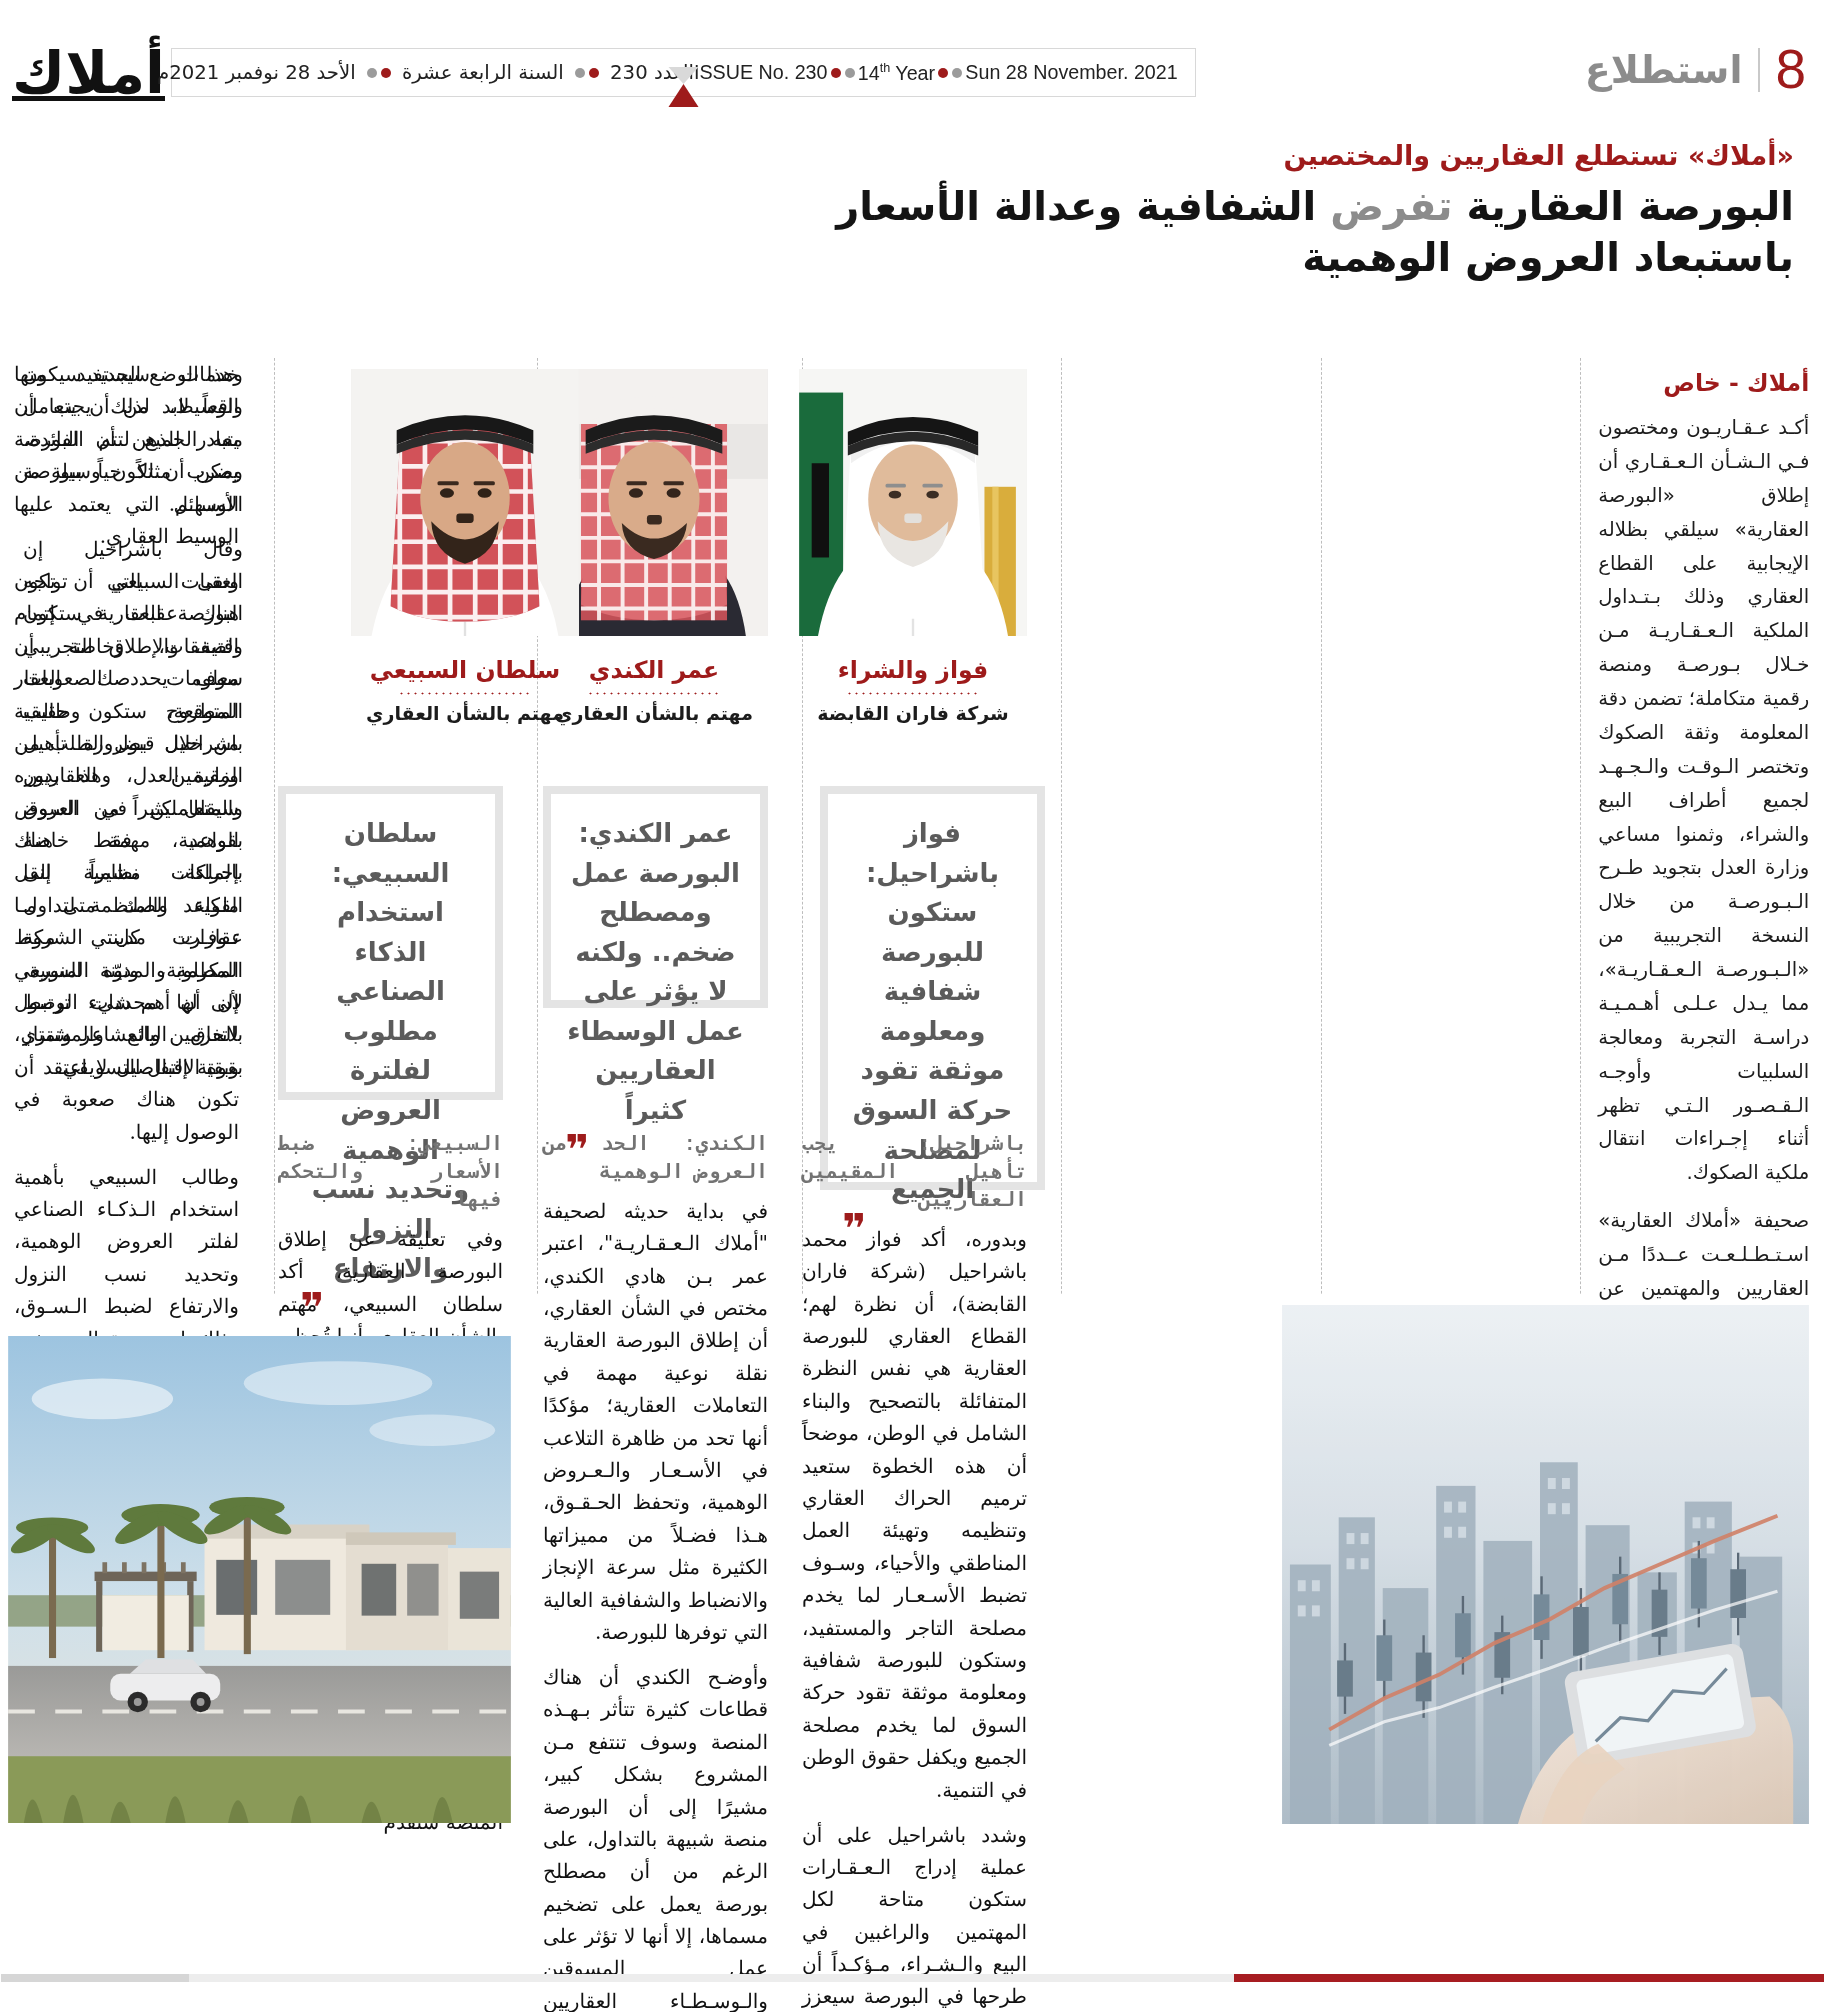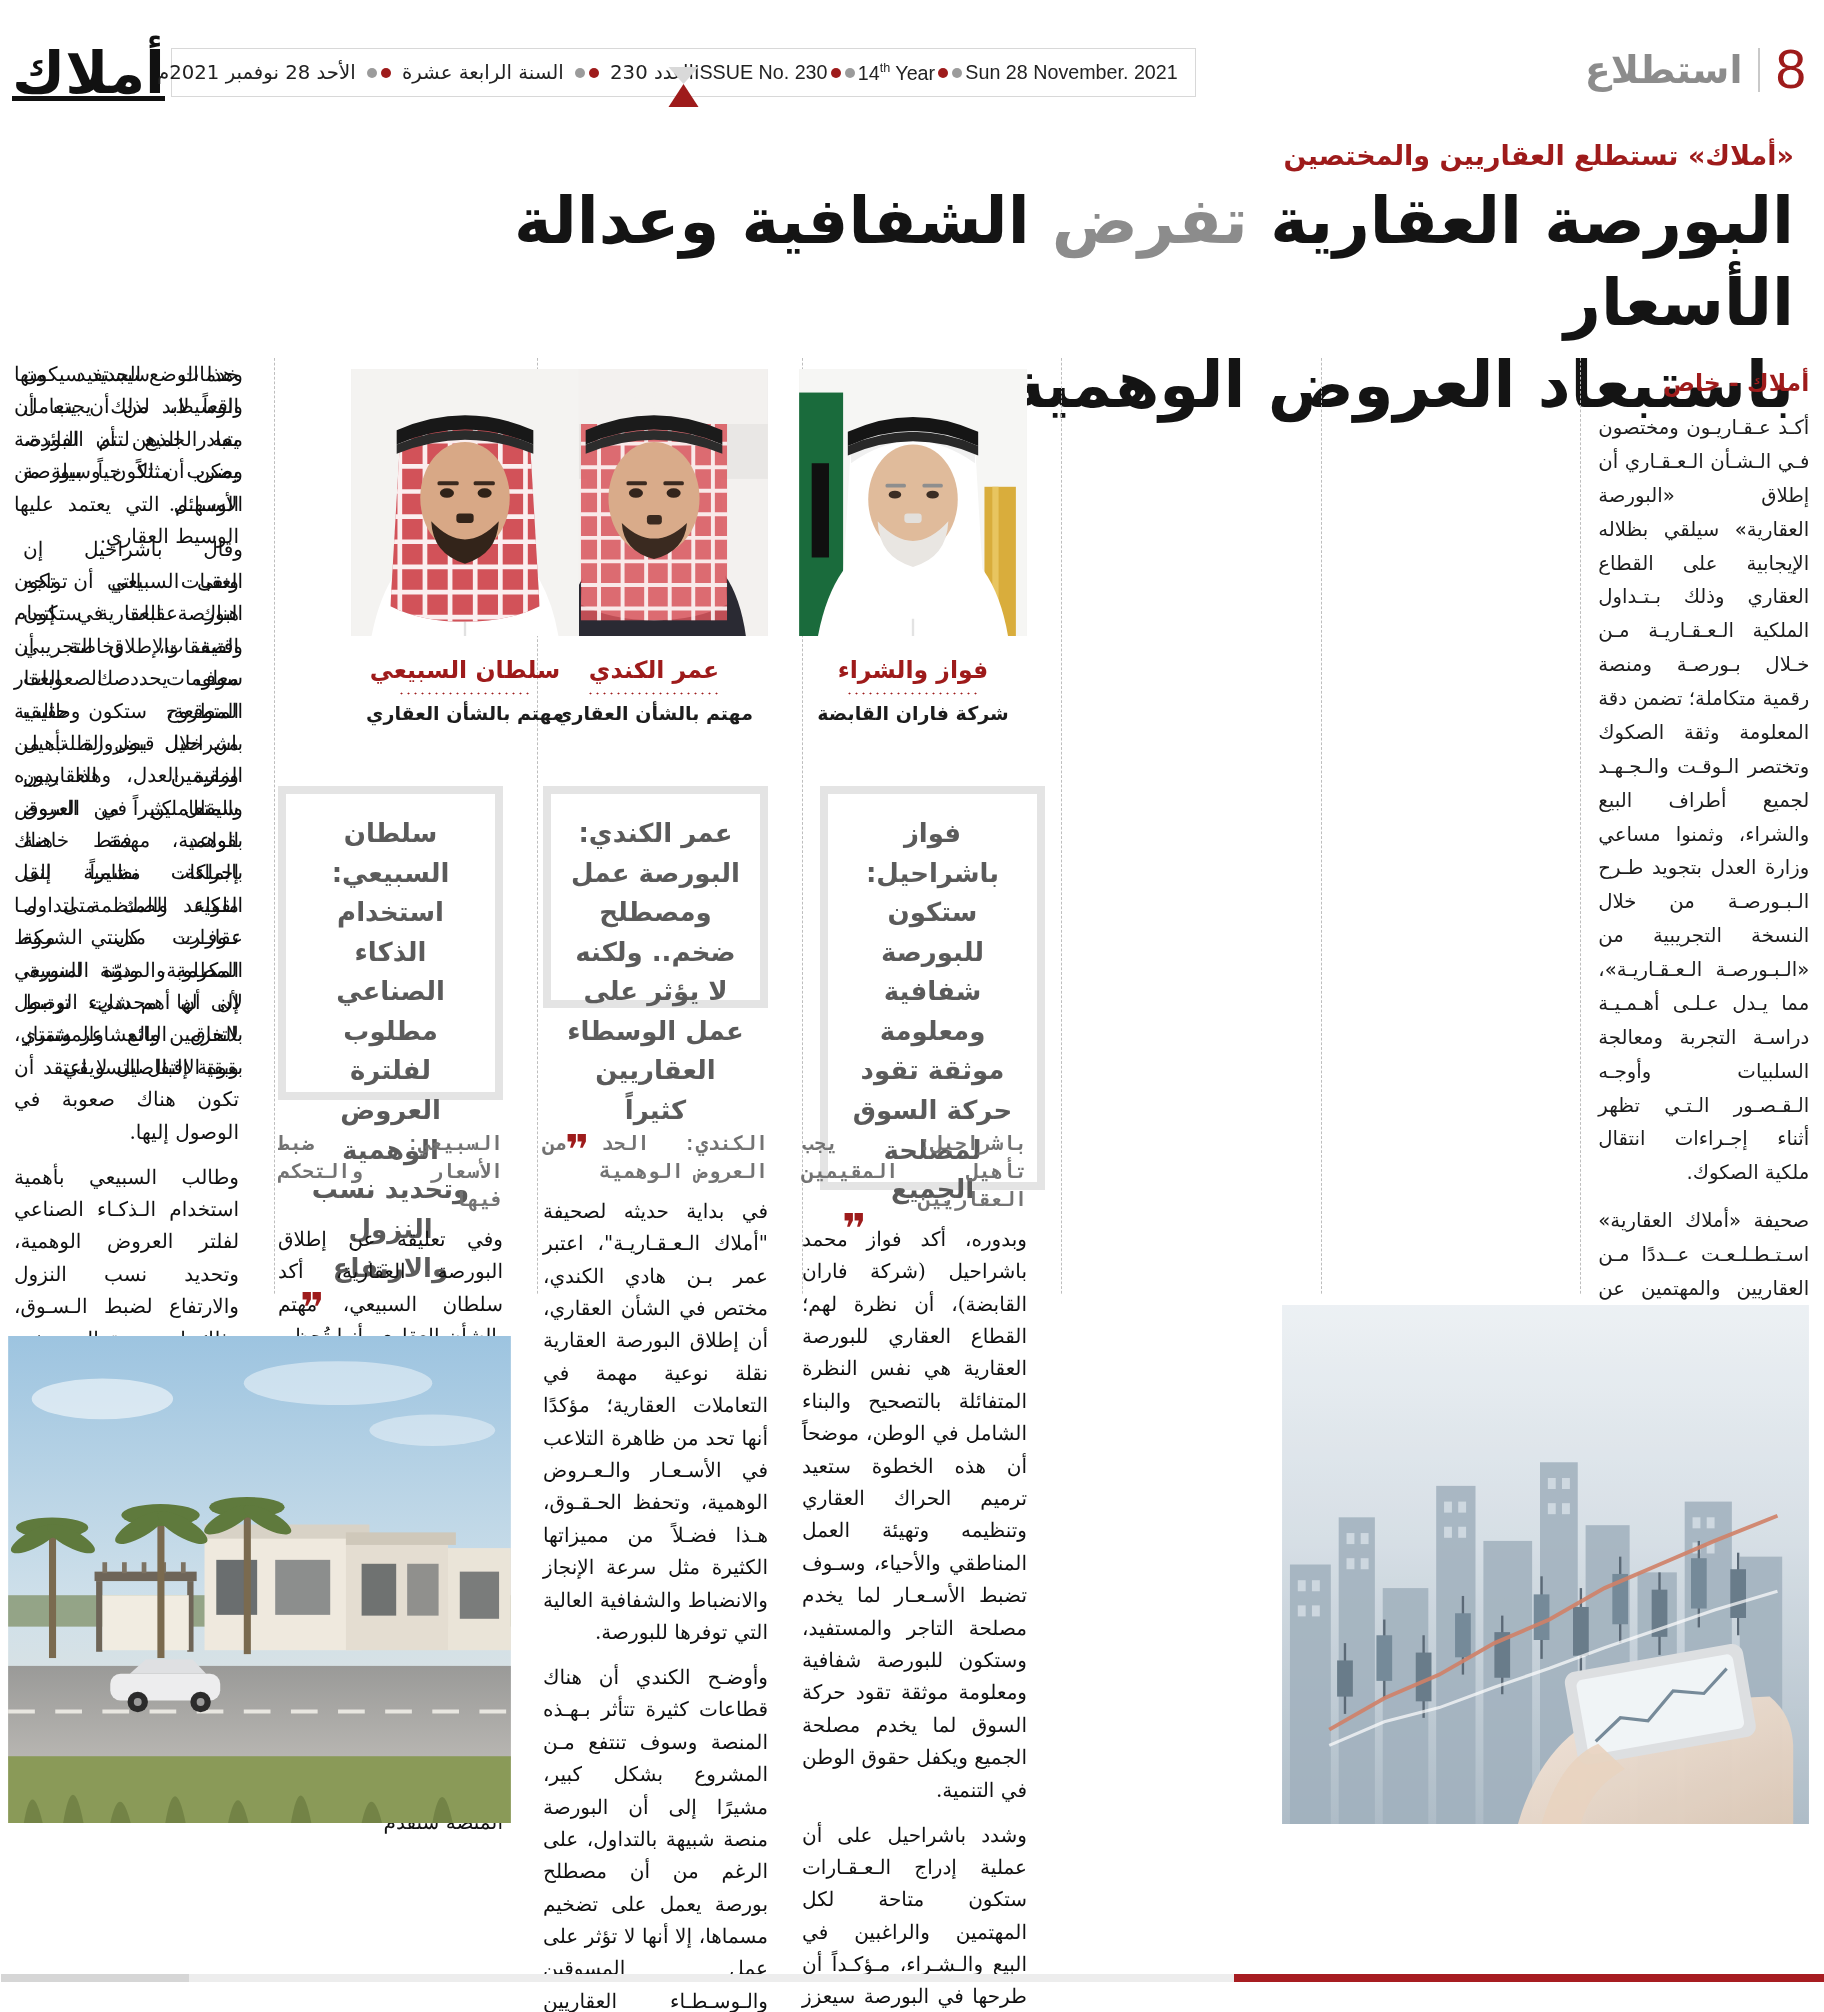--- a/index.html
+++ b/index.html
@@ -45,21 +45,21 @@
 
   .sectionbar{position:absolute;right:19px;top:11px;display:flex;align-items:center;gap:15.7px;}
   .pagenum{font-size:55px;color:#9e1b1b;font-family:"Liberation Sans",sans-serif;line-height:1;}
   .vbar{width:1.6px;height:44px;background:#c9c9c9;}
   .sectionname{font-size:38px;color:#8c8c8c;font-weight:bold;}
 
   
   .kicker{position:absolute;right:31px;top:140px;width:1384px;text-align:right;
      font-size:27px;font-weight:bold;color:#9e1b1b;}
   .headline{position:absolute;right:31px;top:181px;width:1407px;
-     font-size:64px;font-weight:bold;line-height:1.28;color:#141414;letter-spacing:-0.8px;}
+     font-size:40px;font-weight:bold;line-height:1.28;color:#141414;letter-spacing:-0.8px;}
   .headline .gray{color:#8c8c8c;}
 
   
   .colrule{position:absolute;top:358px;width:0.8px;height:936px;
     background-image:linear-gradient(to bottom,#bdbdbd 50%,transparent 50%);
     background-size:0.8px 4.7px;}
 
   .col{position:absolute;top:358px;text-align:justify;font-family:"DejaVu Serif","Liberation Serif",serif;
     font-size:20px;line-height:1.62;color:#111;}
   .col p{margin:0 0 12.6px 0;text-align:justify;text-justify:inter-word;}

